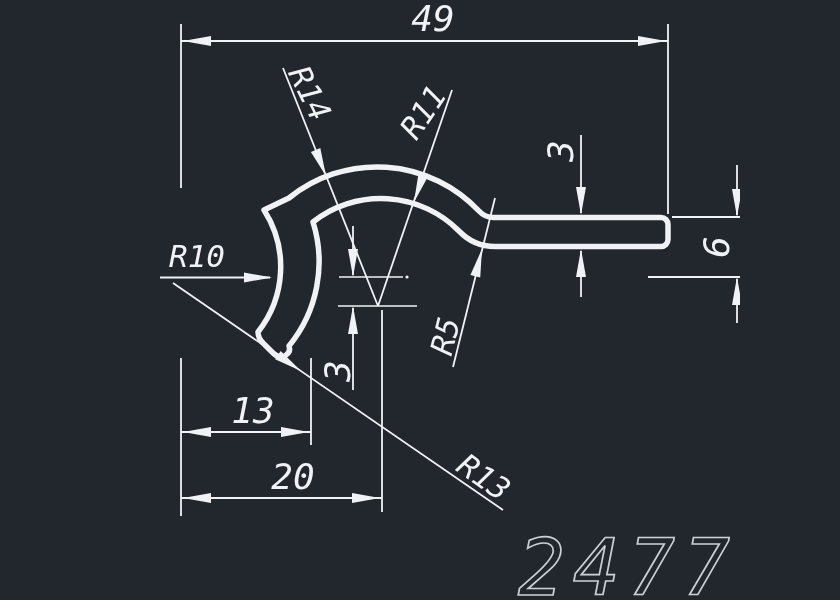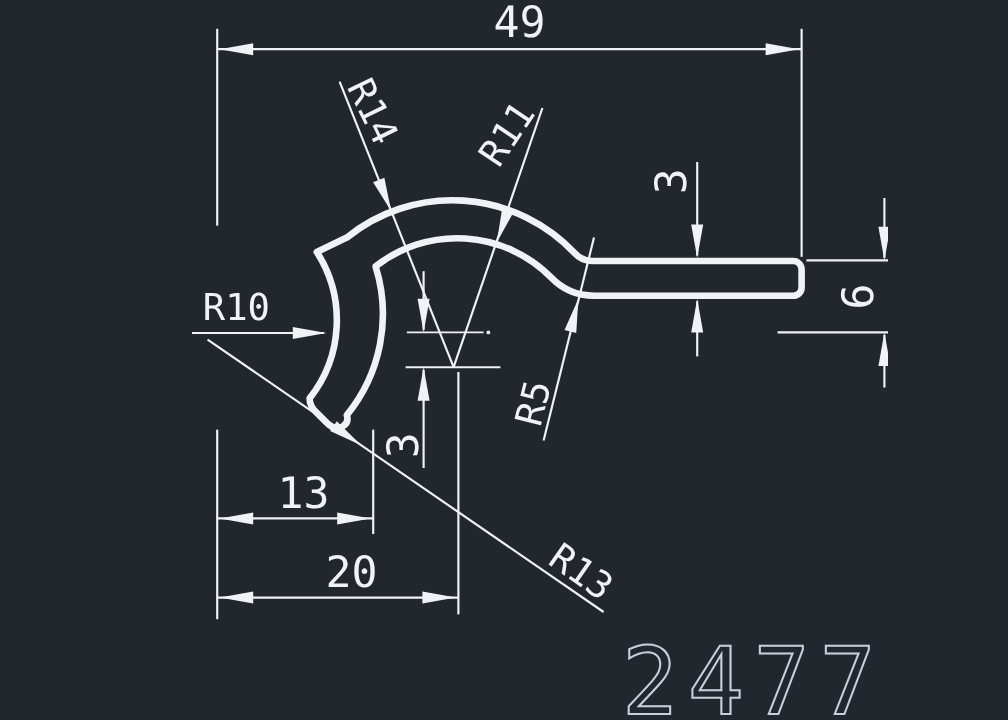--- a/index.html
+++ b/index.html
@@ -2,21 +2,21 @@
 <html style="--bg: #22262d; --line: #f0f2f5; --pn: #c9cfd7;"><head>
 <meta charset="utf-8">
 <style>
   :root{
     --bg:#22262d;
     --line:#f0f2f5;
     --pn:#c9cfd7;
   }
   html,body{margin:0;padding:0;background:var(--bg);}
   .canvas{position:relative;width:740px;height:600px;background:var(--bg);overflow:hidden;
-          font-family:"DejaVu Sans Mono", monospace;}
+          font-family:"DejaVu Sans Mono", monospace;font-style:italic;}
   svg{display:block}
   .thick{stroke:var(--line);stroke-width:5.5;fill:none;stroke-linejoin:round;stroke-linecap:round;}
   .thin{stroke:var(--line);stroke-width:1.8;fill:none;stroke-linecap:butt;}
   .tick{stroke:var(--line);stroke-width:1.6;fill:none;}
   .arrow{fill:var(--line);stroke:none;}
   .dimtext{fill:var(--line);font-size:36px;font-family:"DejaVu Sans Mono",monospace;}
   .rtext{fill:var(--line);font-size:31px;font-family:"DejaVu Sans Mono",monospace;}
   .pn{fill:none;stroke:var(--pn);stroke-width:1.7;font-size:78px;letter-spacing:8px;
       font-family:"DejaVu Sans Mono",monospace;}
 </style>

